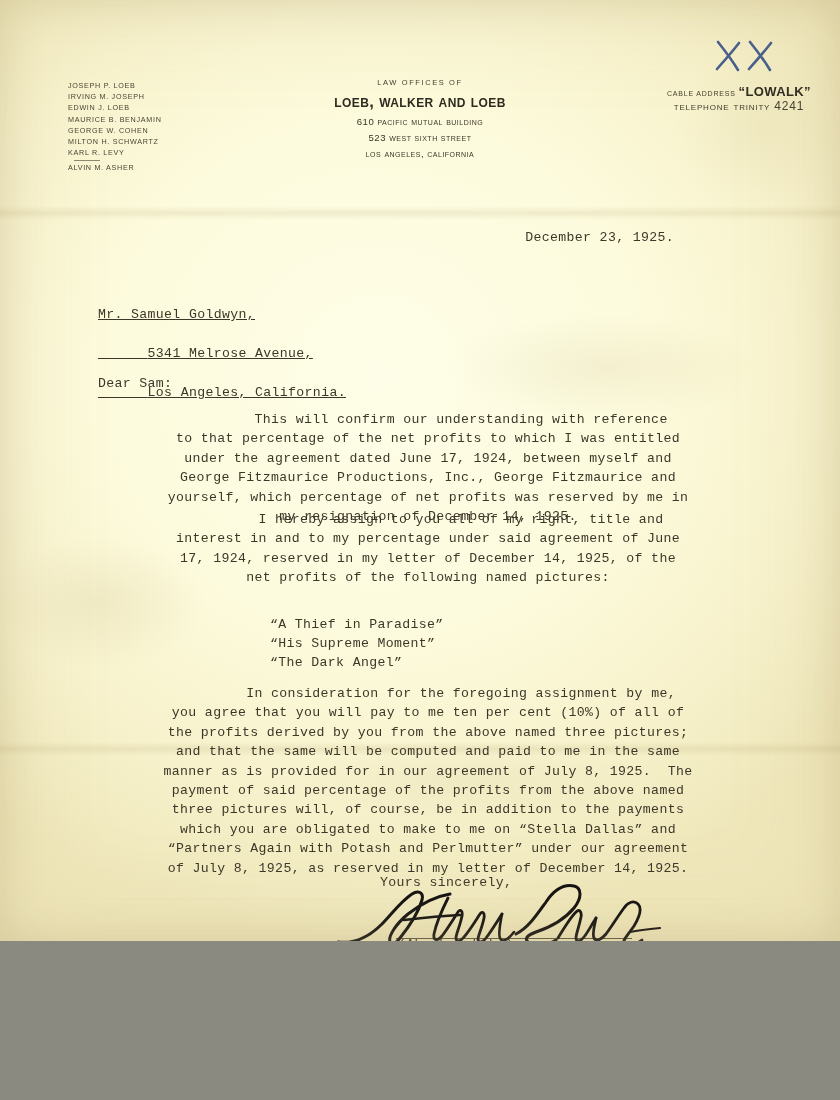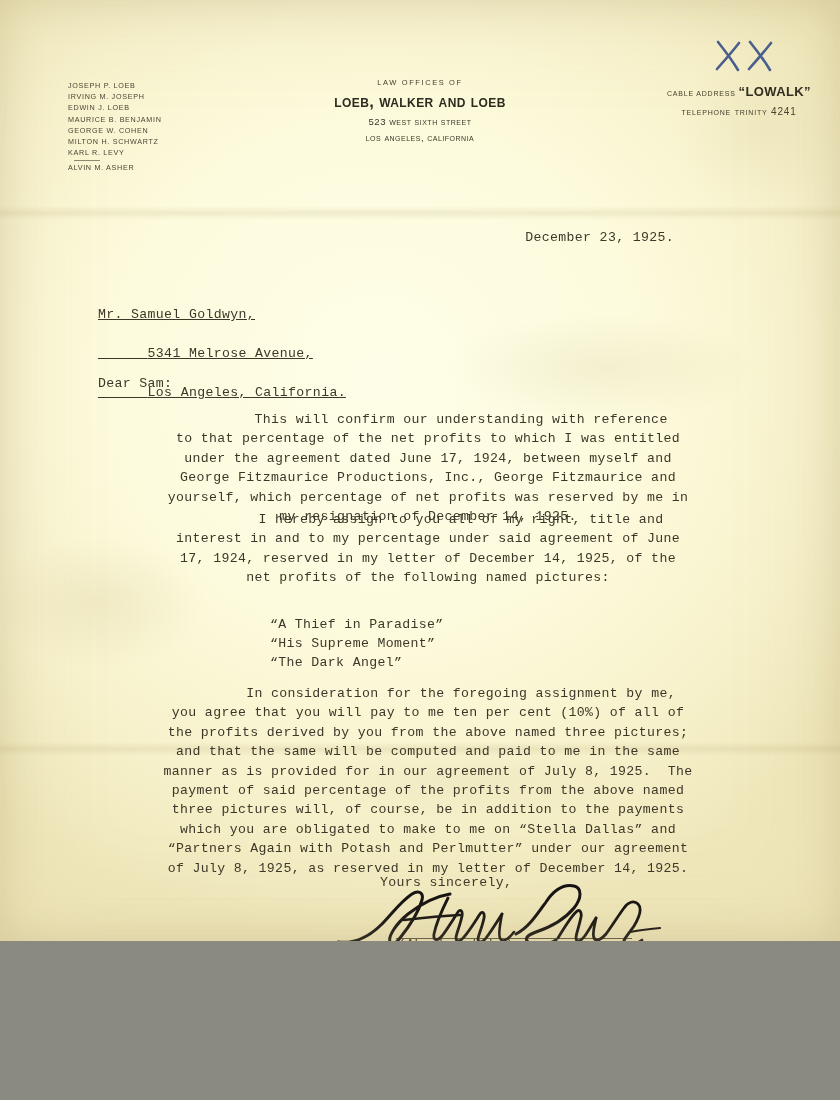--- a/index.html
+++ b/index.html
@@ -98,23 +98,22 @@
     right: 16px;
     top: 84px;
     text-align: center;
     width: 170px;
     font-family: "Liberation Sans", sans-serif;
     color: #44402f;
   }
   .contact .cable { font-size: 7px; letter-spacing: .8px; }
   .contact .cable b { font-size: 13px; letter-spacing: .4px; color: #2e2b20; }
   .contact .phone {
-    font-size: 10px;
+    font-size: 12px;
     letter-spacing: .8px;
-    margin-top: 7px;
     font-variant: small-caps;
     text-transform: lowercase;
   }
 
   
   .xxmark {
     position: absolute;
     right: 58px;
     top: 36px;
     width: 70px;
@@ -173,20 +172,21 @@
       <div class="nm">GEORGE W. COHEN</div>
       <div class="nm">MILTON H. SCHWARTZ</div>
       <div class="nm">KARL R. LEVY</div>
       <div class="rule"></div>
       <div class="nm">ALVIN M. ASHER</div>
     </div>
 
     <div class="firm">
       <div class="kicker">LAW OFFICES OF</div>
       <div class="name">LOEB, WALKER AND LOEB</div>
+      <div class="line">610 PACIFIC MUTUAL BUILDING</div>
       <div class="line">523 WEST SIXTH STREET</div>
       <div class="line">LOS ANGELES, CALIFORNIA</div>
     </div>
 
     <svg class="xxmark" viewBox="0 0 70 42">
       <g stroke="#2f4a86" stroke-width="2.6" stroke-linecap="round" fill="none" opacity="0.88">
         <path d="M6 6 C14 16, 20 24, 26 34"></path>
         <path d="M27 7 C20 16, 13 24, 5 33"></path>
         <path d="M38 6 C46 16, 52 24, 58 34"></path>
         <path d="M59 7 C52 16, 45 24, 37 33"></path>

